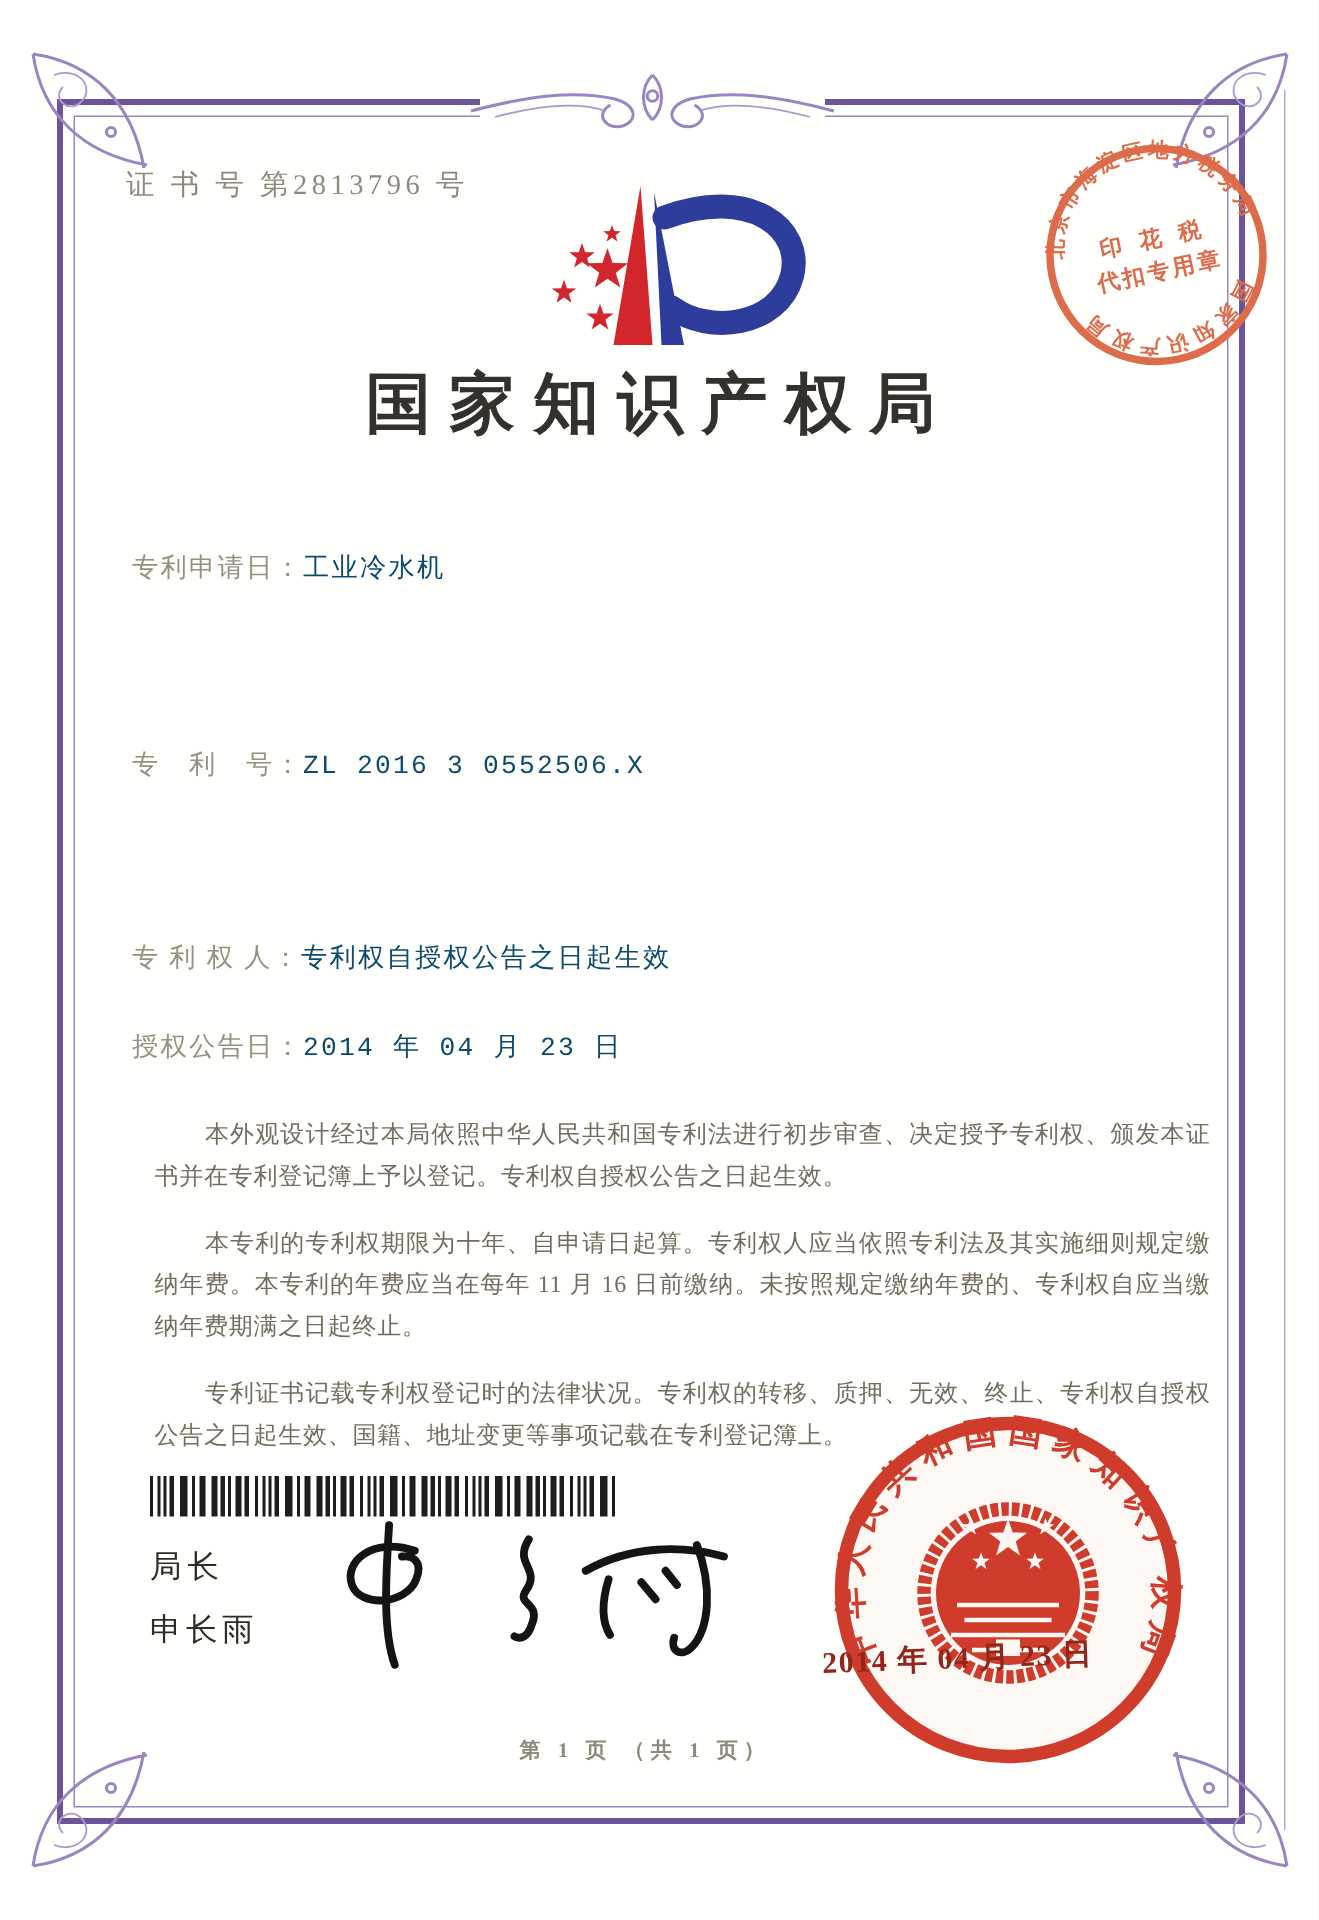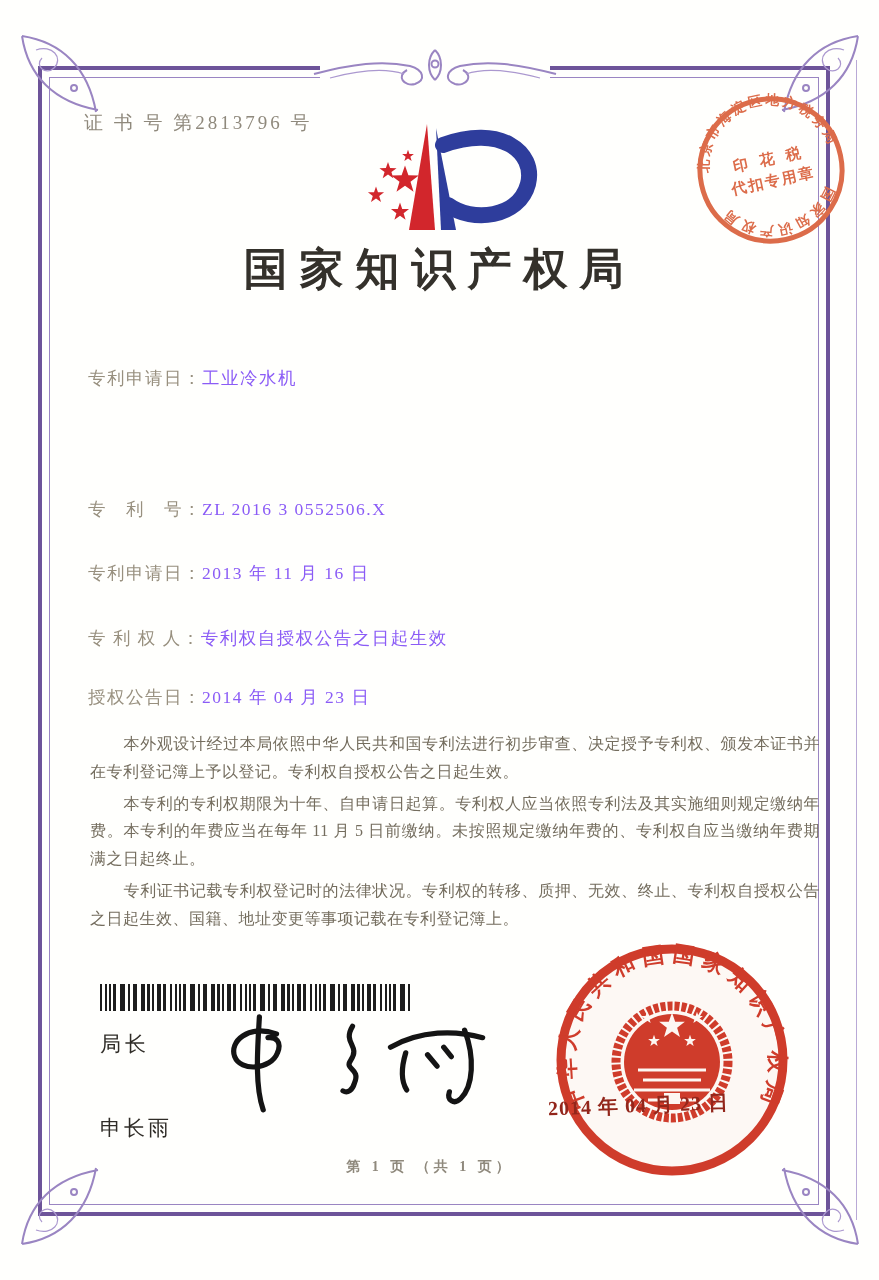--- a/index.html
+++ b/index.html
@@ -29,34 +29,34 @@
     letter-spacing:3px;
   }
   .title{
     position:absolute;left:0;top:240px;width:879px;text-align:center;
     font-size:44px;font-weight:700;color:#34312b;letter-spacing:12px;margin:0;
   }
   .field{
     position:absolute;left:88px;width:720px;font-size:17.5px;color:#98907f;
     letter-spacing:1.5px;white-space:nowrap;
   }
-  .field .fvalue{color:#8b5cf6;}
+  .field .fvalue{color:#0c4a6e;font-family:Liberation Mono, monospace;}
   .bodytext{
     position:absolute;left:86px;top:726px;width:738px;
     font-size:16px;line-height:1.74;color:#746d5e;text-align:justify;
   }
-  .bodytext p{margin:4px;text-indent:2.1em;letter-spacing:0.5px;}
+  .bodytext p{margin:17px;text-indent:2.1em;letter-spacing:0.5px;}
   .barcode{
     position:absolute;left:100px;top:984px;width:320px;height:27px;
     display:flex;align-items:stretch;
   }
   .barcode .bar{background:#1d1d1d;height:100%;}
   .barcode .gap{height:100%;}
   .signer-title{position:absolute;left:100px;top:1030px;font-size:21px;color:#2f2c27;letter-spacing:4px;}
-  .signer-name{position:absolute;left:100px;top:1072px;font-size:21px;color:#2f2c27;letter-spacing:3px;margin-top:42px;}
+  .signer-name{position:absolute;left:100px;top:1072px;font-size:21px;color:#2f2c27;letter-spacing:3px;}
   .footer{
     position:absolute;left:0;top:1158px;width:860px;text-align:center;
     font-size:14px;color:#8f897c;letter-spacing:4px;font-weight:bold;
   }
   
   .seal-main{position:absolute;left:548px;top:938px;}
   .seal-date{
     position:absolute;left:548px;top:1092px;width:190px;
     font-size:20px;font-weight:700;color:#93261b;letter-spacing:1px;
     transform:rotate(-2deg);white-space:nowrap;
@@ -126,33 +126,30 @@
   </svg>
 
   <h1 class="title">国家知识产权局</h1>
 
   <div class="field" style="top:366px">
     <span class="flabel">专利申请日：</span><span class="fvalue">工业冷水机</span>
   </div>
   <div class="field" style="top:497px">
     <span class="flabel">专　利　号：</span><span class="fvalue">ZL 2016 3 0552506.X</span>
   </div>
-  <div class="field" style="top:561px">
-    <span class="flabel">专利申请日：</span><span class="fvalue">2013 年 11 月 16 日</span>
-  </div>
   <div class="field" style="top:626px">
     <span class="flabel">专 利 权 人：</span><span class="fvalue">专利权自授权公告之日起生效</span>
   </div>
   <div class="field" style="top:685px">
     <span class="flabel">授权公告日：</span><span class="fvalue">2014 年 04 月 23 日</span>
   </div>
 
   <div class="bodytext">
     <p>本外观设计经过本局依照中华人民共和国专利法进行初步审查、决定授予专利权、颁发本证书并在专利登记簿上予以登记。专利权自授权公告之日起生效。</p>
-    <p>本专利的专利权期限为十年、自申请日起算。专利权人应当依照专利法及其实施细则规定缴纳年费。本专利的年费应当在每年 11 月 5 日前缴纳。未按照规定缴纳年费的、专利权自应当缴纳年费期满之日起终止。</p>
+    <p>本专利的专利权期限为十年、自申请日起算。专利权人应当依照专利法及其实施细则规定缴纳年费。本专利的年费应当在每年 11 月 16 日前缴纳。未按照规定缴纳年费的、专利权自应当缴纳年费期满之日起终止。</p>
     <p>专利证书记载专利权登记时的法律状况。专利权的转移、质押、无效、终止、专利权自授权公告之日起生效、国籍、地址变更等事项记载在专利登记簿上。</p>
   </div>
 
   <div class="barcode" id="barcode">
       <span class="bar" style="width: 2px;"></span>
       <span class="gap" style="width: 3px;"></span>
       <span class="bar" style="width: 2px;"></span>
       <span class="gap" style="width: 2px;"></span>
       <span class="bar" style="width: 2px;"></span>
       <span class="gap" style="width: 2px;"></span>

